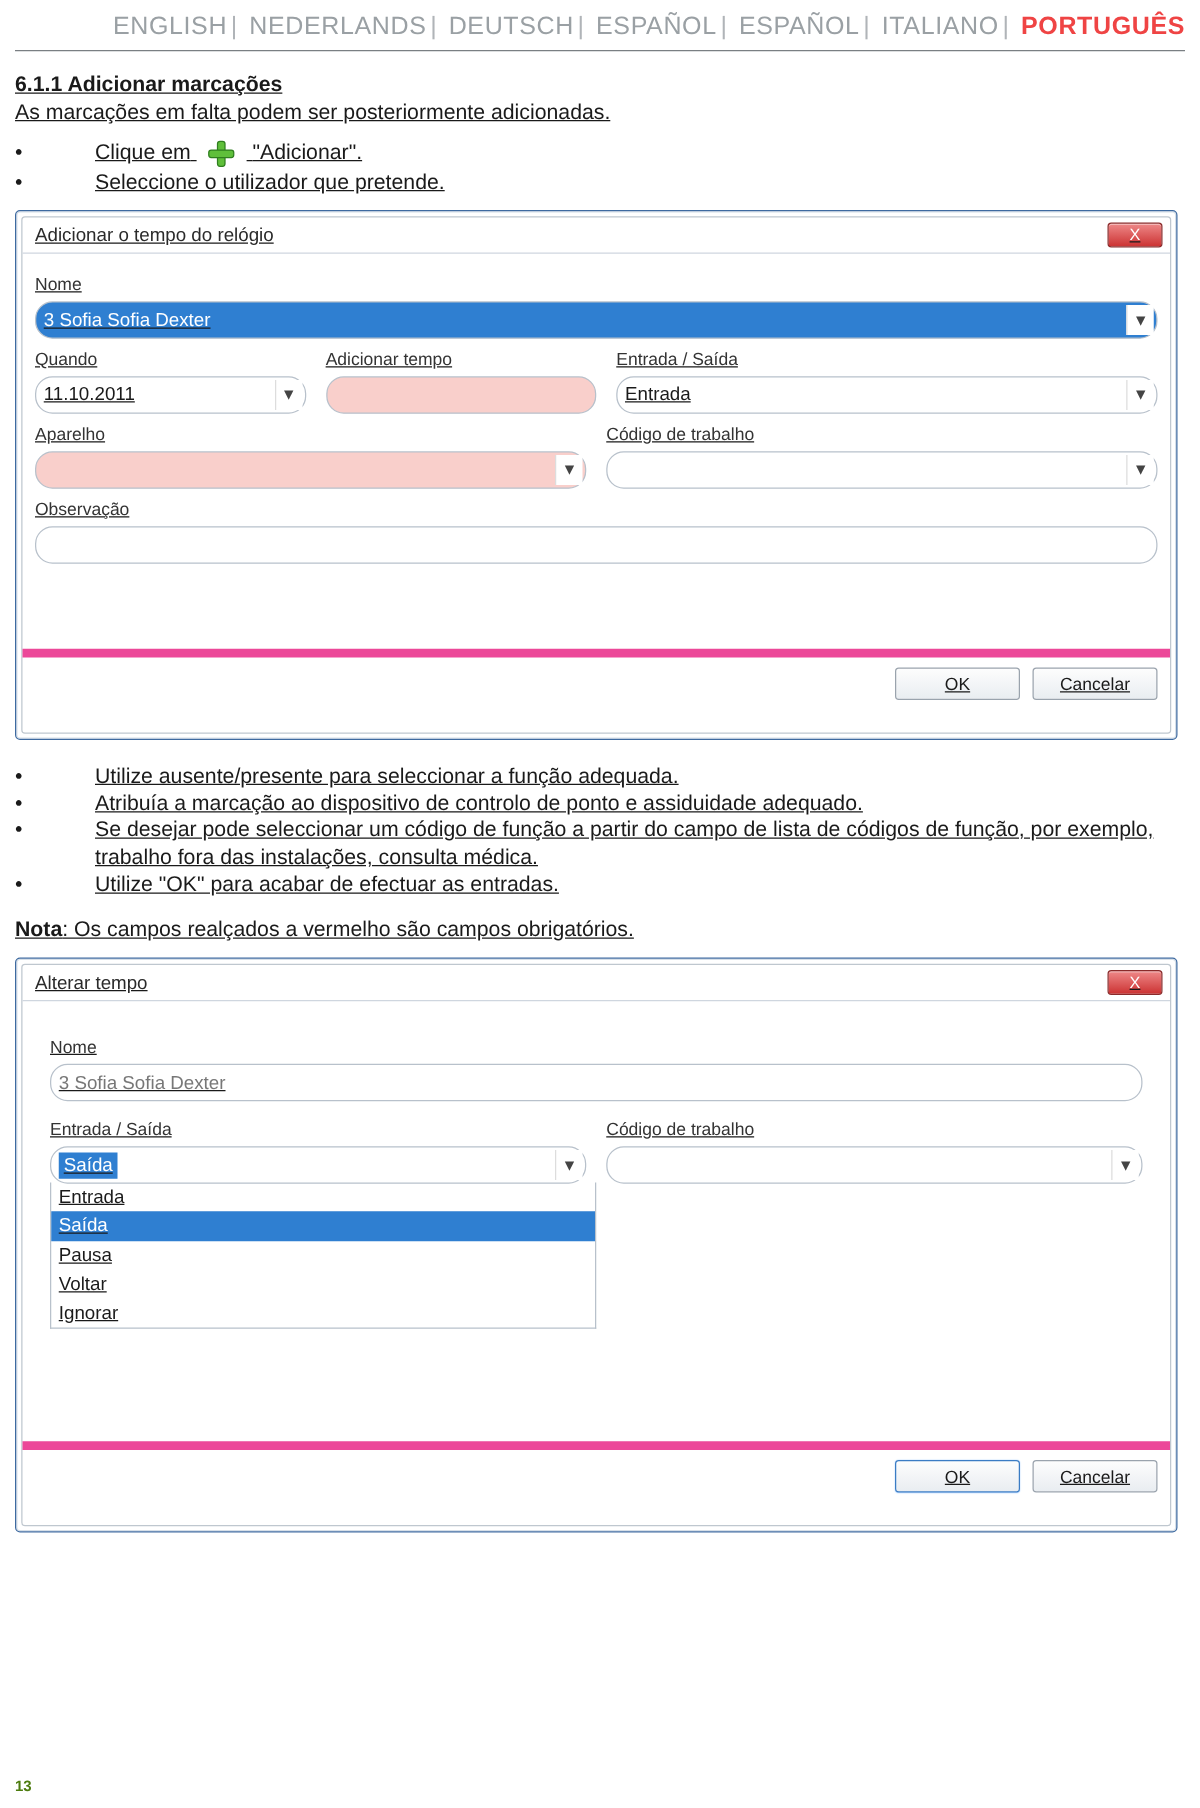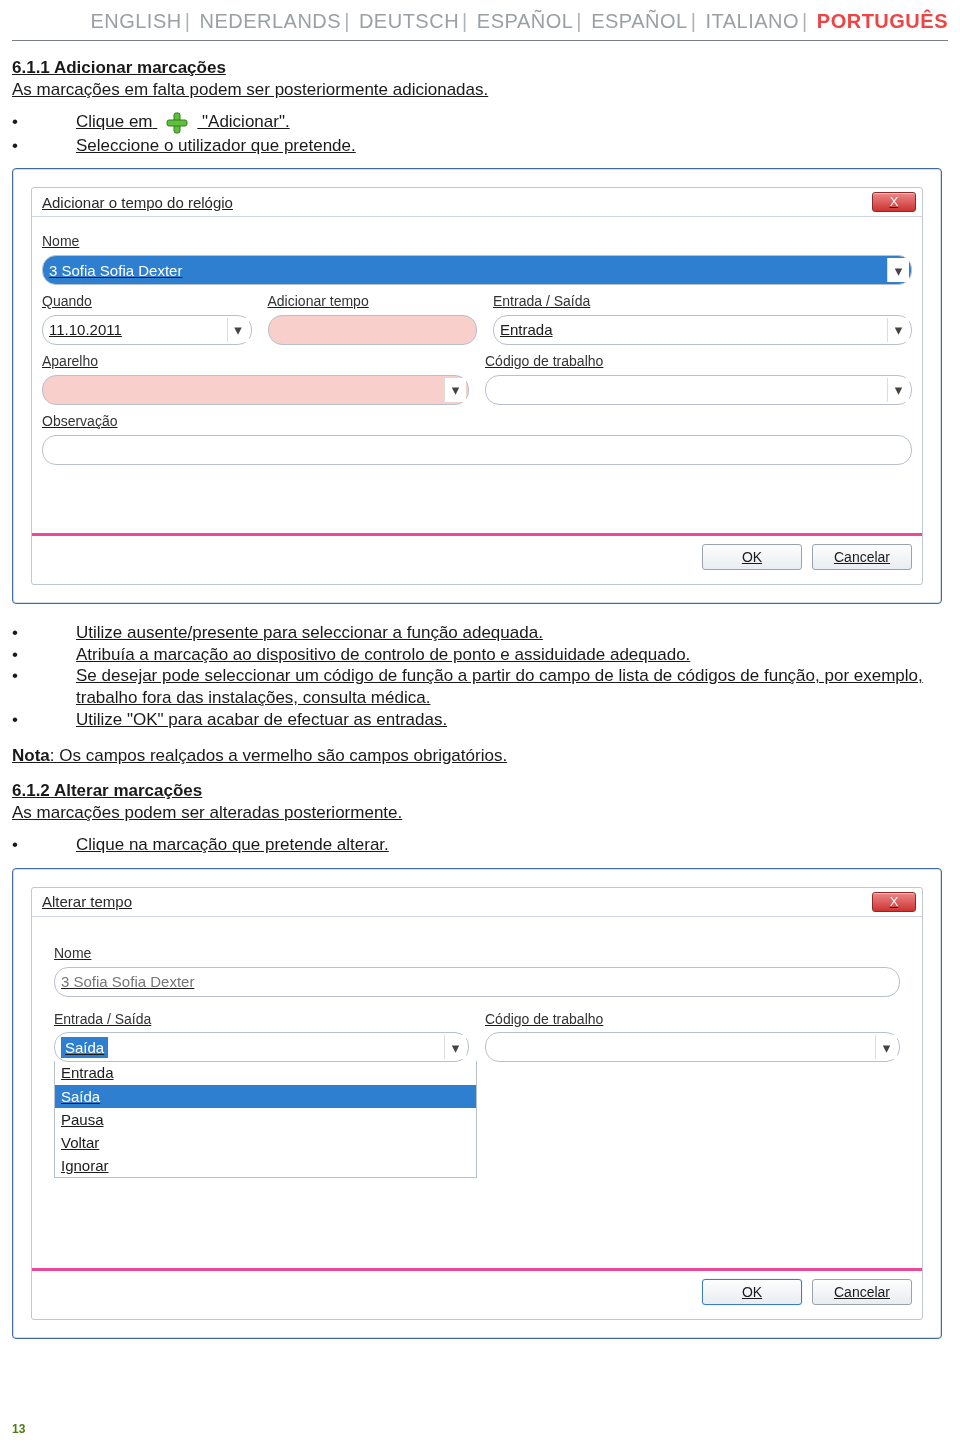--- a/index.html
+++ b/index.html
@@ -50,22 +50,22 @@
     border: 1px solid #3e6aa0;
     border-radius: 4px;
     margin: 12px 0 18px 0;
     background: #ffffff;
     box-shadow: 0 0 0 1px #d6dfe8 inset;
     position: relative;
   }
   .dialog-inner {
     border: 1px solid #bfc7cf;
     border-radius: 3px;
-    margin: 18px;
-    padding-bottom: 6px;
+    margin: 4px;
+    padding-bottom: 18px;
     background: #ffffff;
   }
   .titlebar {
     display: flex;
     align-items: center;
     justify-content: space-between;
     padding: 4px 6px 4px 10px;
     border-bottom: 1px solid #cfd6df;
   }
   .titlebar .ttl { font-size: 15px; color: #2a2a2a; }
@@ -103,21 +103,21 @@
     border-left: 1px solid #ddd;
     display: flex; align-items: center; justify-content: center;
     cursor: pointer;
     color: #444;
     background: #fff;
   }
   .row { display: flex; gap: 16px; }
   .col { flex: 1; display: flex; flex-direction: column; }
   .col.fx2 { flex: 2; }
   .dlg-footer {
-    border-top: 3px solid #ec4899;
+    border-top: 7px solid #ec4899;
     margin-top: 60px;
     padding: 8px 10px;
     display: flex;
     justify-content: flex-end;
     gap: 10px;
   }
   .btn {
     width: 100px; height: 26px;
     font-size: 14px;
     border: 1px solid #9aa3ad;
@@ -242,27 +242,20 @@
     <li>Utilize ausente/presente para seleccionar a função adequada.</li>
     <li>Atribuía a marcação ao dispositivo de controlo de ponto e assiduidade adequado.</li>
     <li>Se desejar pode seleccionar um código de função a partir do campo de lista de códigos de função, por exemplo, trabalho fora das instalações, consulta médica.</li>
     <li>Utilize "OK" para acabar de efectuar as entradas.</li>
   </ul>
 
   <div class="note">
     <span class="heading">Nota</span><span>: Os campos realçados a vermelho são campos obrigatórios.</span>
   </div>
 
-  <div class="sec2">
-    <div class="heading">6.1.2 Alterar marcações</div>
-    <div class="subtext">As marcações podem ser alteradas posteriormente.</div>
-    <ul class="bullets">
-      <li>Clique na marcação que pretende alterar.</li>
-    </ul>
-  </div>
 
   <div class="dialog dialog2">
     <div class="dialog-inner">
       <div class="titlebar">
         <span class="ttl">Alterar tempo</span>
         <div class="close-x">X</div>
       </div>
       <div class="dbody">
         <div class="lbl">Nome</div>
         <div class="fld" style="color:#777;">

